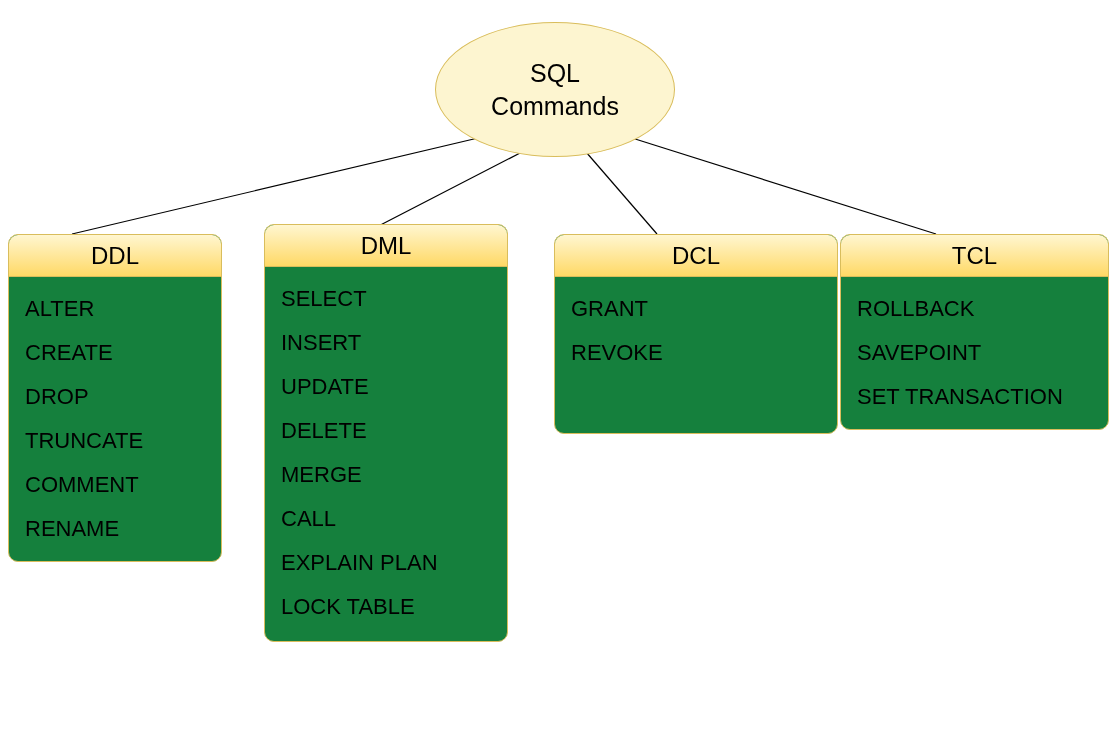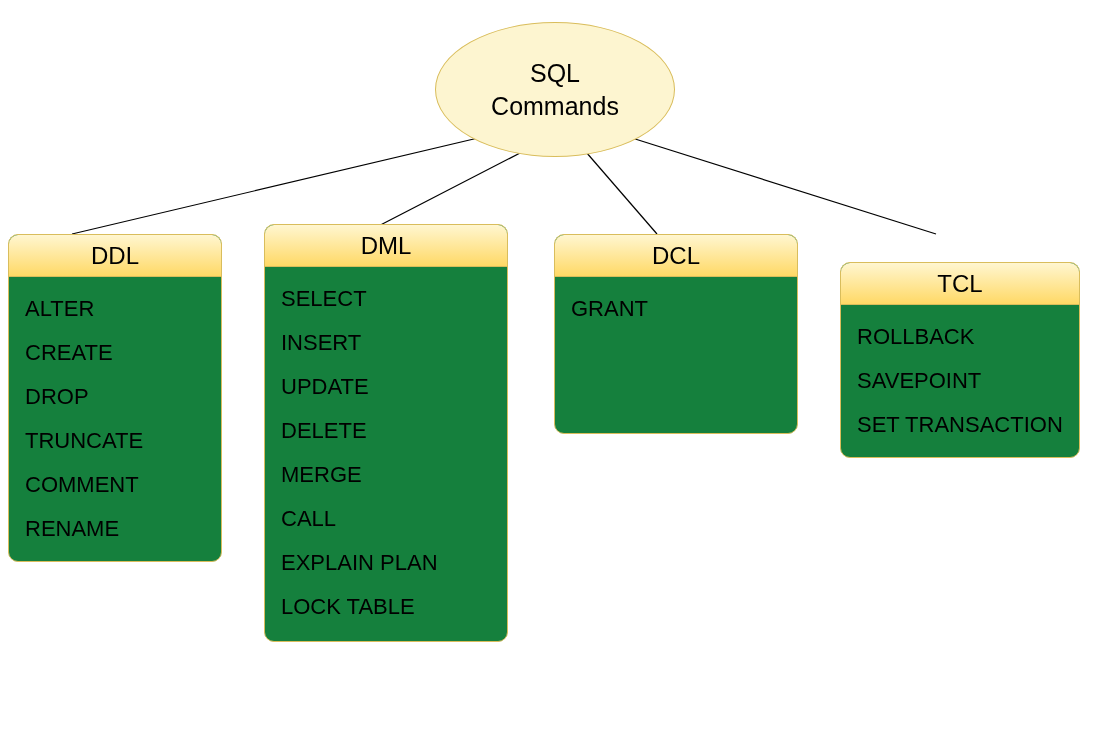--- a/index.html
+++ b/index.html
@@ -68,28 +68,27 @@
       left: 264px;
       top: 224px;
       width: 244px;
     }
     .panel-dml .panel-body {
       padding-bottom: 12px;
     }
     .panel-dcl {
       left: 554px;
       top: 234px;
-      width: 244px;
+      width: 284px;
       height: 200px;
     }
     .panel-tcl {
       left: 840px;
       top: 234px;
-      width: 240px;
-      margin-top: 28px;
+      width: 269px;
     }
 
     
     .connector {
       position: absolute;
       width: 1110px;
       height: 746px;
       left: 0;
       top: 0;
       z-index: 1;
@@ -136,20 +135,21 @@
     <div class="panel-item">CALL</div>
     <div class="panel-item">EXPLAIN PLAN</div>
     <div class="panel-item">LOCK TABLE</div>
   </div>
 </div>
 
 <div class="panel panel-dcl">
   <div class="panel-header">DCL</div>
   <div class="panel-body">
     <div class="panel-item">GRANT</div>
+    <div class="panel-item">REVOKE</div>
   </div>
 </div>
 
 <div class="panel panel-tcl">
   <div class="panel-header">TCL</div>
   <div class="panel-body">
     <div class="panel-item">ROLLBACK</div>
     <div class="panel-item">SAVEPOINT</div>
     <div class="panel-item">SET TRANSACTION</div>
   </div>

